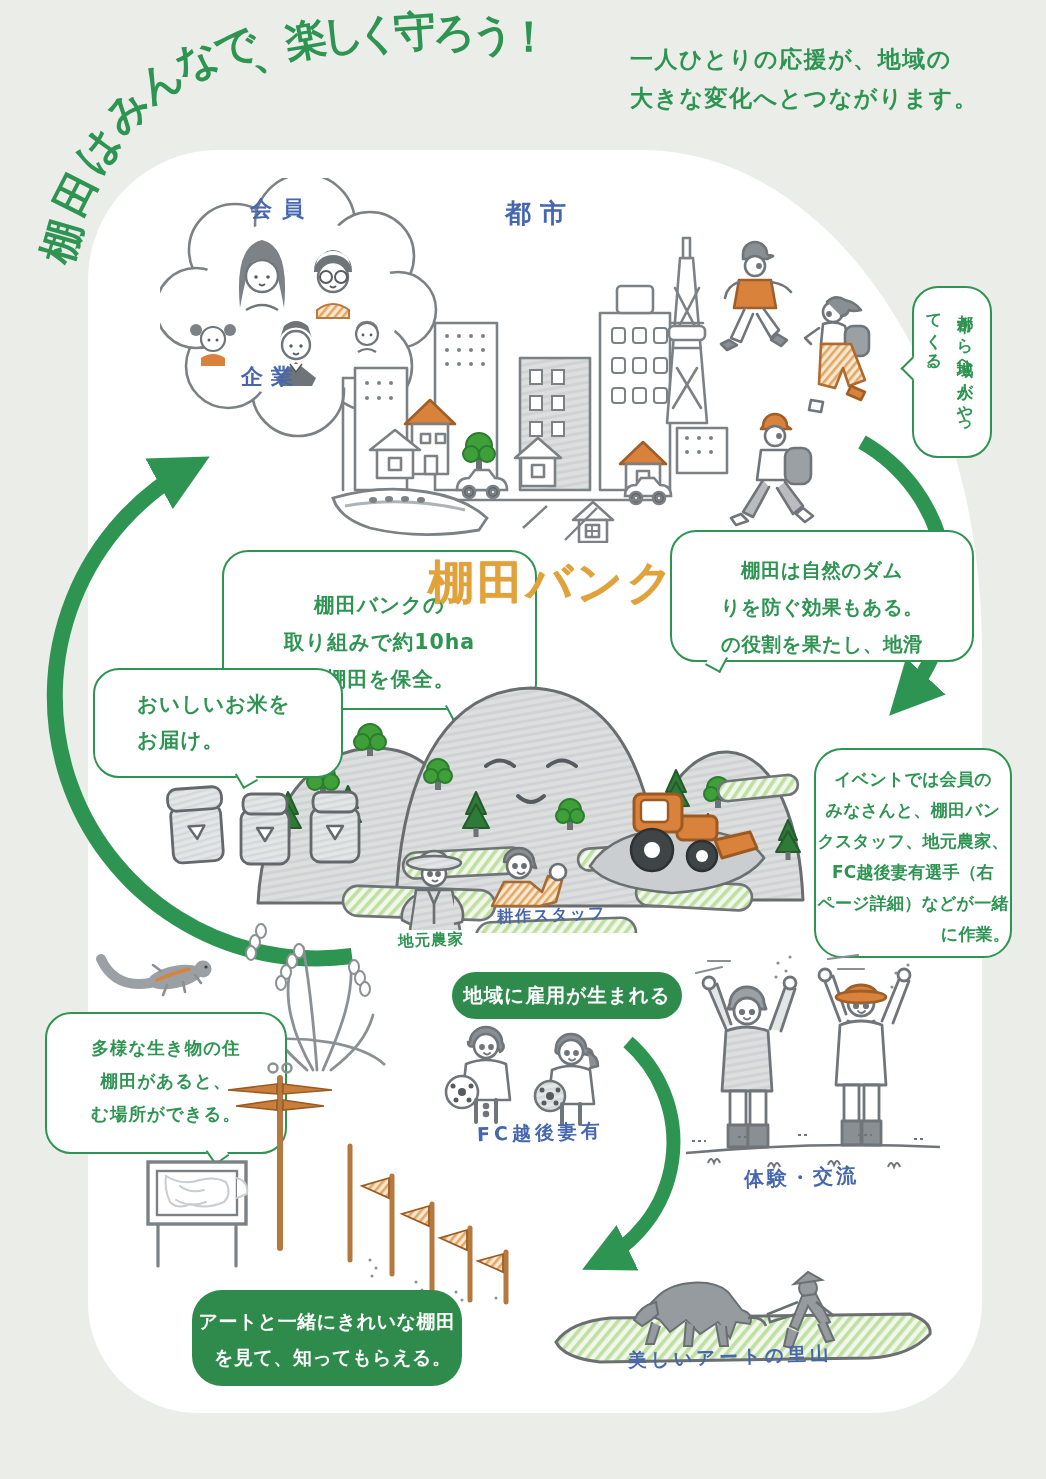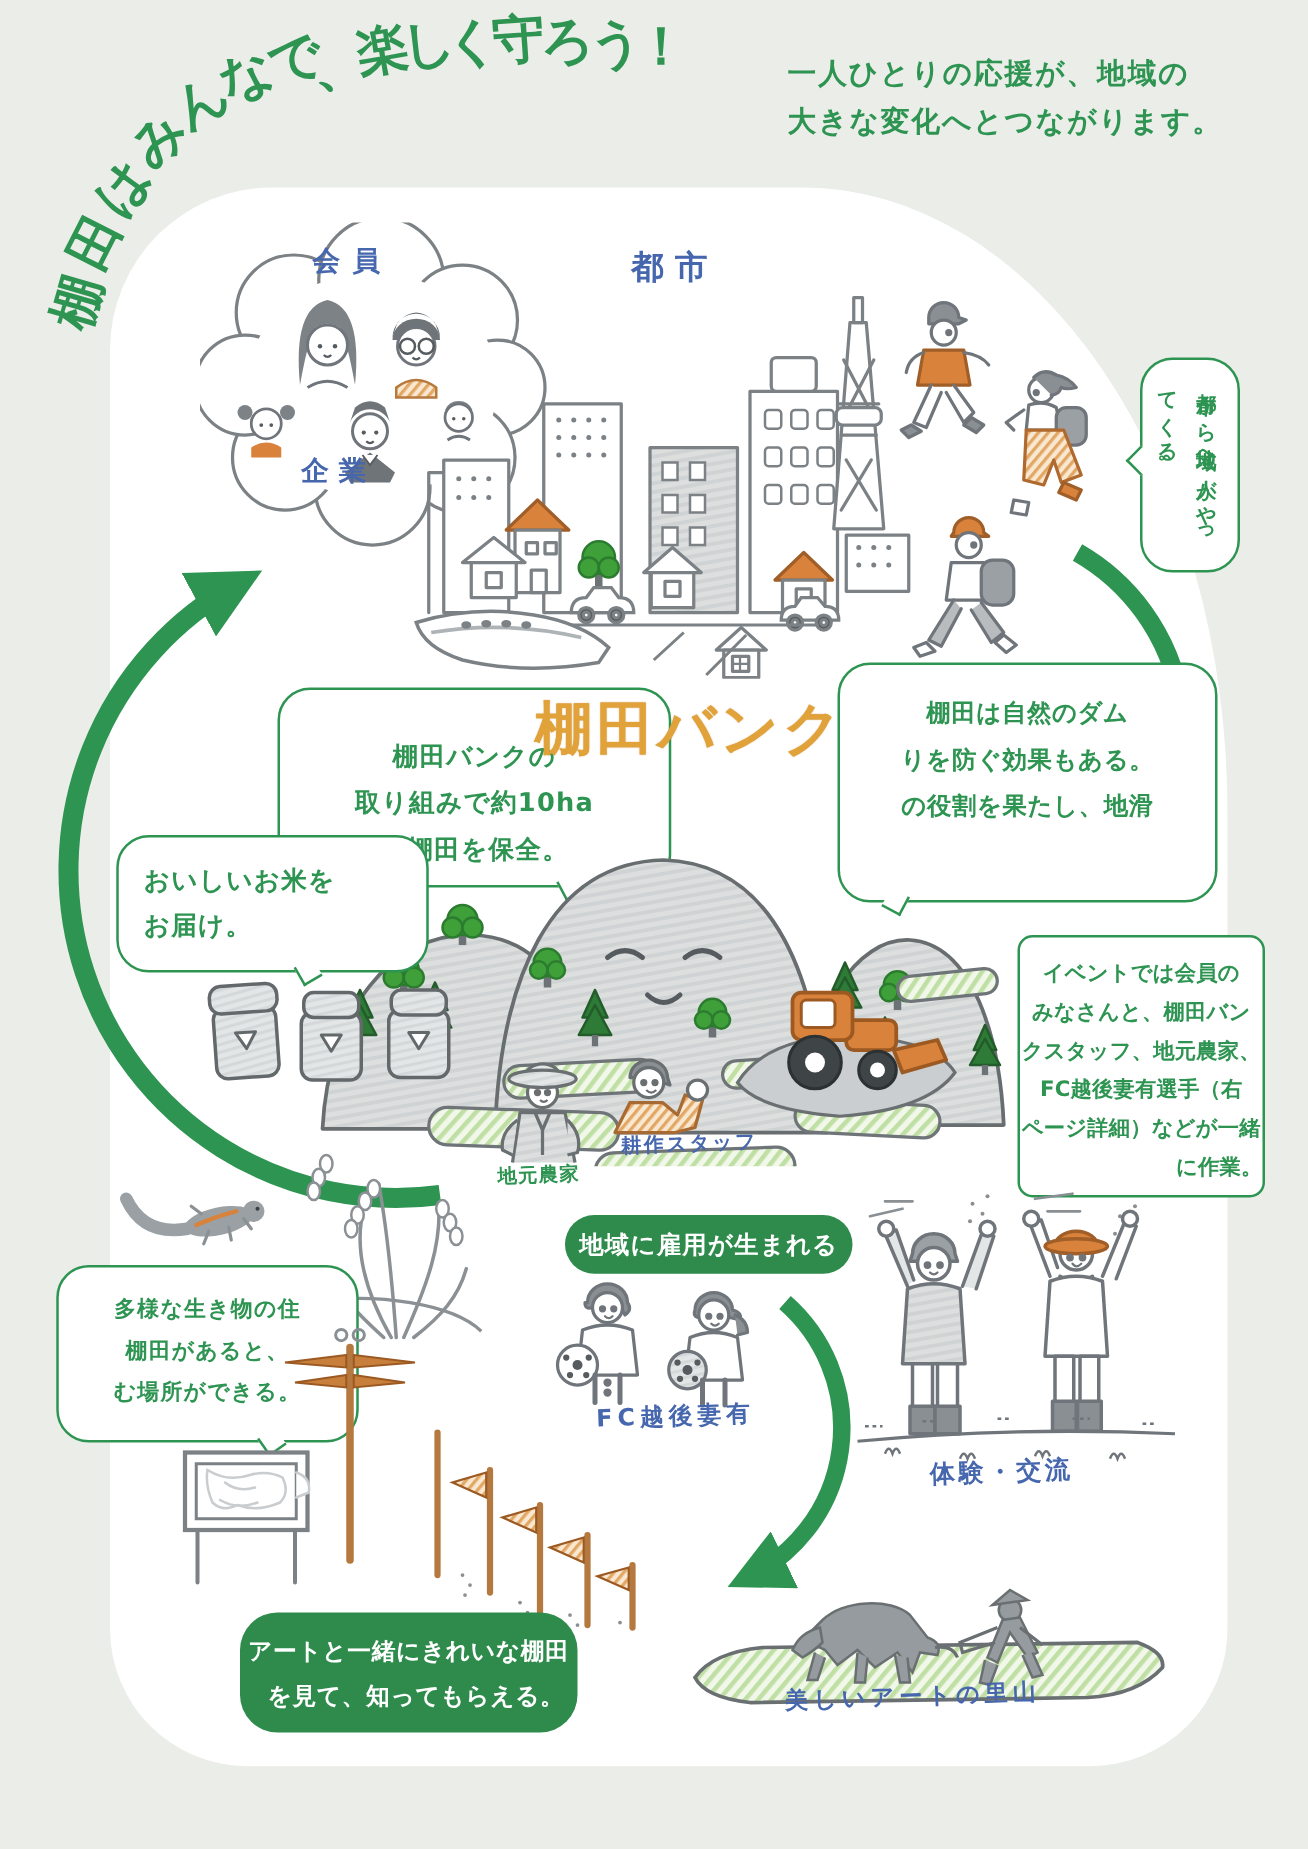--- a/index.html
+++ b/index.html
@@ -321,21 +321,21 @@
 
   <div class="bubble" style="left:222px;top:550px;width:315px;height:160px;font-size:20.5px;line-height:37px;padding-top:35px;letter-spacing:1px">
     <div class="ln">棚田バンクの</div>
     <div class="ln">取り組みで約10ha</div>
     <div class="ln">の棚田を保全。</div>
     <span class="pt pt-down" style="left:72%;transform:rotate(62deg)"></span>
   </div>
 
   <div id="bank-title" class="abs">棚田バンク</div>
 
-  <div class="bubble" style="left:670px;top:530px;width:304px;height:192px;font-size:19.5px;line-height:37px;padding-top:20px;letter-spacing:0.5px">
+  <div class="bubble" style="left:670px;top:530px;width:304px;height:132px;font-size:19.5px;line-height:37px;padding-top:20px;letter-spacing:0.5px">
     <div class="ln">棚田は自然のダム</div>
     <div class="ln">りを防ぐ効果もある。</div>
     <div class="ln">の役割を果たし、地滑</div>
     <span class="pt pt-down" style="left:12%;transform:rotate(28deg)"></span>
   </div>
 
   <svg class="abs" style="left:248px;top:598px" width="565" height="335" viewBox="0 0 565 335">
     <g stroke="#686D70" stroke-width="3" stroke-linejoin="round">
       <path d="M10,305 C15,210 65,148 130,150 C195,152 225,218 228,305 Z" fill="url(#pencilM)"></path>
       <path d="M392,302 C398,208 438,152 480,154 C530,157 552,232 555,302 Z" fill="url(#pencilM)"></path>
@@ -427,21 +427,21 @@
     <g fill="url(#pstripeG)" stroke="#6F7478" stroke-width="2.6">
       <rect x="155" y="252" width="122" height="26" rx="13" transform="rotate(-3 216 265)"></rect>
       <rect x="95" y="290" width="152" height="30" rx="15" transform="rotate(2 171 305)"></rect>
       <rect x="330" y="248" width="96" height="22" rx="11" transform="rotate(-4 378 259)"></rect>
       <rect x="388" y="284" width="116" height="26" rx="13" transform="rotate(3 446 297)"></rect>
       <rect x="228" y="322" width="160" height="30" rx="15" transform="rotate(-2 308 337)"></rect>
       <rect x="470" y="180" width="80" height="20" rx="10" transform="rotate(-6 510 190)"></rect>
     </g>
   </svg>
 
-  <div class="bubble" style="left:93px;top:668px;width:250px;height:110px;font-size:20.5px;line-height:36px;padding:16px 0 0 20px;text-align:left;letter-spacing:1px">
+  <div class="bubble" style="left:93px;top:668px;width:250px;height:110px;font-size:20.5px;line-height:36px;padding:16px 0 0 42px;text-align:left;letter-spacing:1px">
     <div class="ln">おいしいお米を</div>
     <div class="ln">お届け。</div>
     <span class="pt pt-down" style="left:58%;transform:rotate(60deg)"></span>
   </div>
 
   <svg class="abs" style="left:165px;top:780px" width="205" height="90" viewBox="0 0 205 90">
     <g stroke="#63686B" stroke-width="2.8" stroke-linejoin="round">
       <g transform="rotate(-4 30 40)">
         <rect x="6" y="26" width="50" height="56" rx="9" fill="url(#pencilL)"></rect>
         <rect x="4" y="8" width="54" height="22" rx="9" fill="url(#pencilL)"></rect>
@@ -495,21 +495,21 @@
       <circle cx="37" cy="26" r="1.6" fill="#565B5F"></circle>
         <circle cx="46" cy="26" r="1.6" fill="#565B5F"></circle>
       <path d="M39,32 q4,4 8,0" fill="none" stroke-width="1.8"></path>
       <path d="M14,66 L26,42 h26 l12,10 6,-16 14,4 -6,22 -16,4 z" fill="url(#ostripe)" stroke="#A86A33"></path>
       <circle cx="80" cy="32" r="8" fill="#fff"></circle>
     </g>
   </svg>
   <div class="abs green-label" style="left:398px;top:930px;font-size:15.5px;letter-spacing:1px;transform:rotate(-2deg)">地元農家</div>
   <div class="abs blue-label" style="left:497px;top:905px;font-size:16px;letter-spacing:2px;transform:rotate(-2deg)">耕作スタッフ</div>
 
-  <div class="bubble" style="left:814px;top:748px;width:198px;height:210px;border-radius:12px;font-size:17px;line-height:31px;padding-top:14px;text-align:center;letter-spacing:0.2px">
+  <div class="bubble" style="left:814px;top:748px;width:198px;height:210px;border-radius:28px;font-size:17px;line-height:31px;padding-top:14px;text-align:center;letter-spacing:0.2px">
     <div class="ln">イベントでは会員の</div>
     <div class="ln">みなさんと、棚田バン</div>
     <div class="ln">クスタッフ、地元農家、</div>
     <div class="ln">FC越後妻有選手（右</div>
     <div class="ln">ページ詳細）などが一緒</div>
     <div class="ln" style="text-align:right;padding-left:14px">に作業。</div>
   </div>
 
   <svg class="abs" style="left:55px;top:885px" width="340" height="250" viewBox="0 0 340 250">
     <path d="M135,212 A105,42 0 1 1 330,180" fill="none" stroke="#8A9094" stroke-width="2.6"></path>

